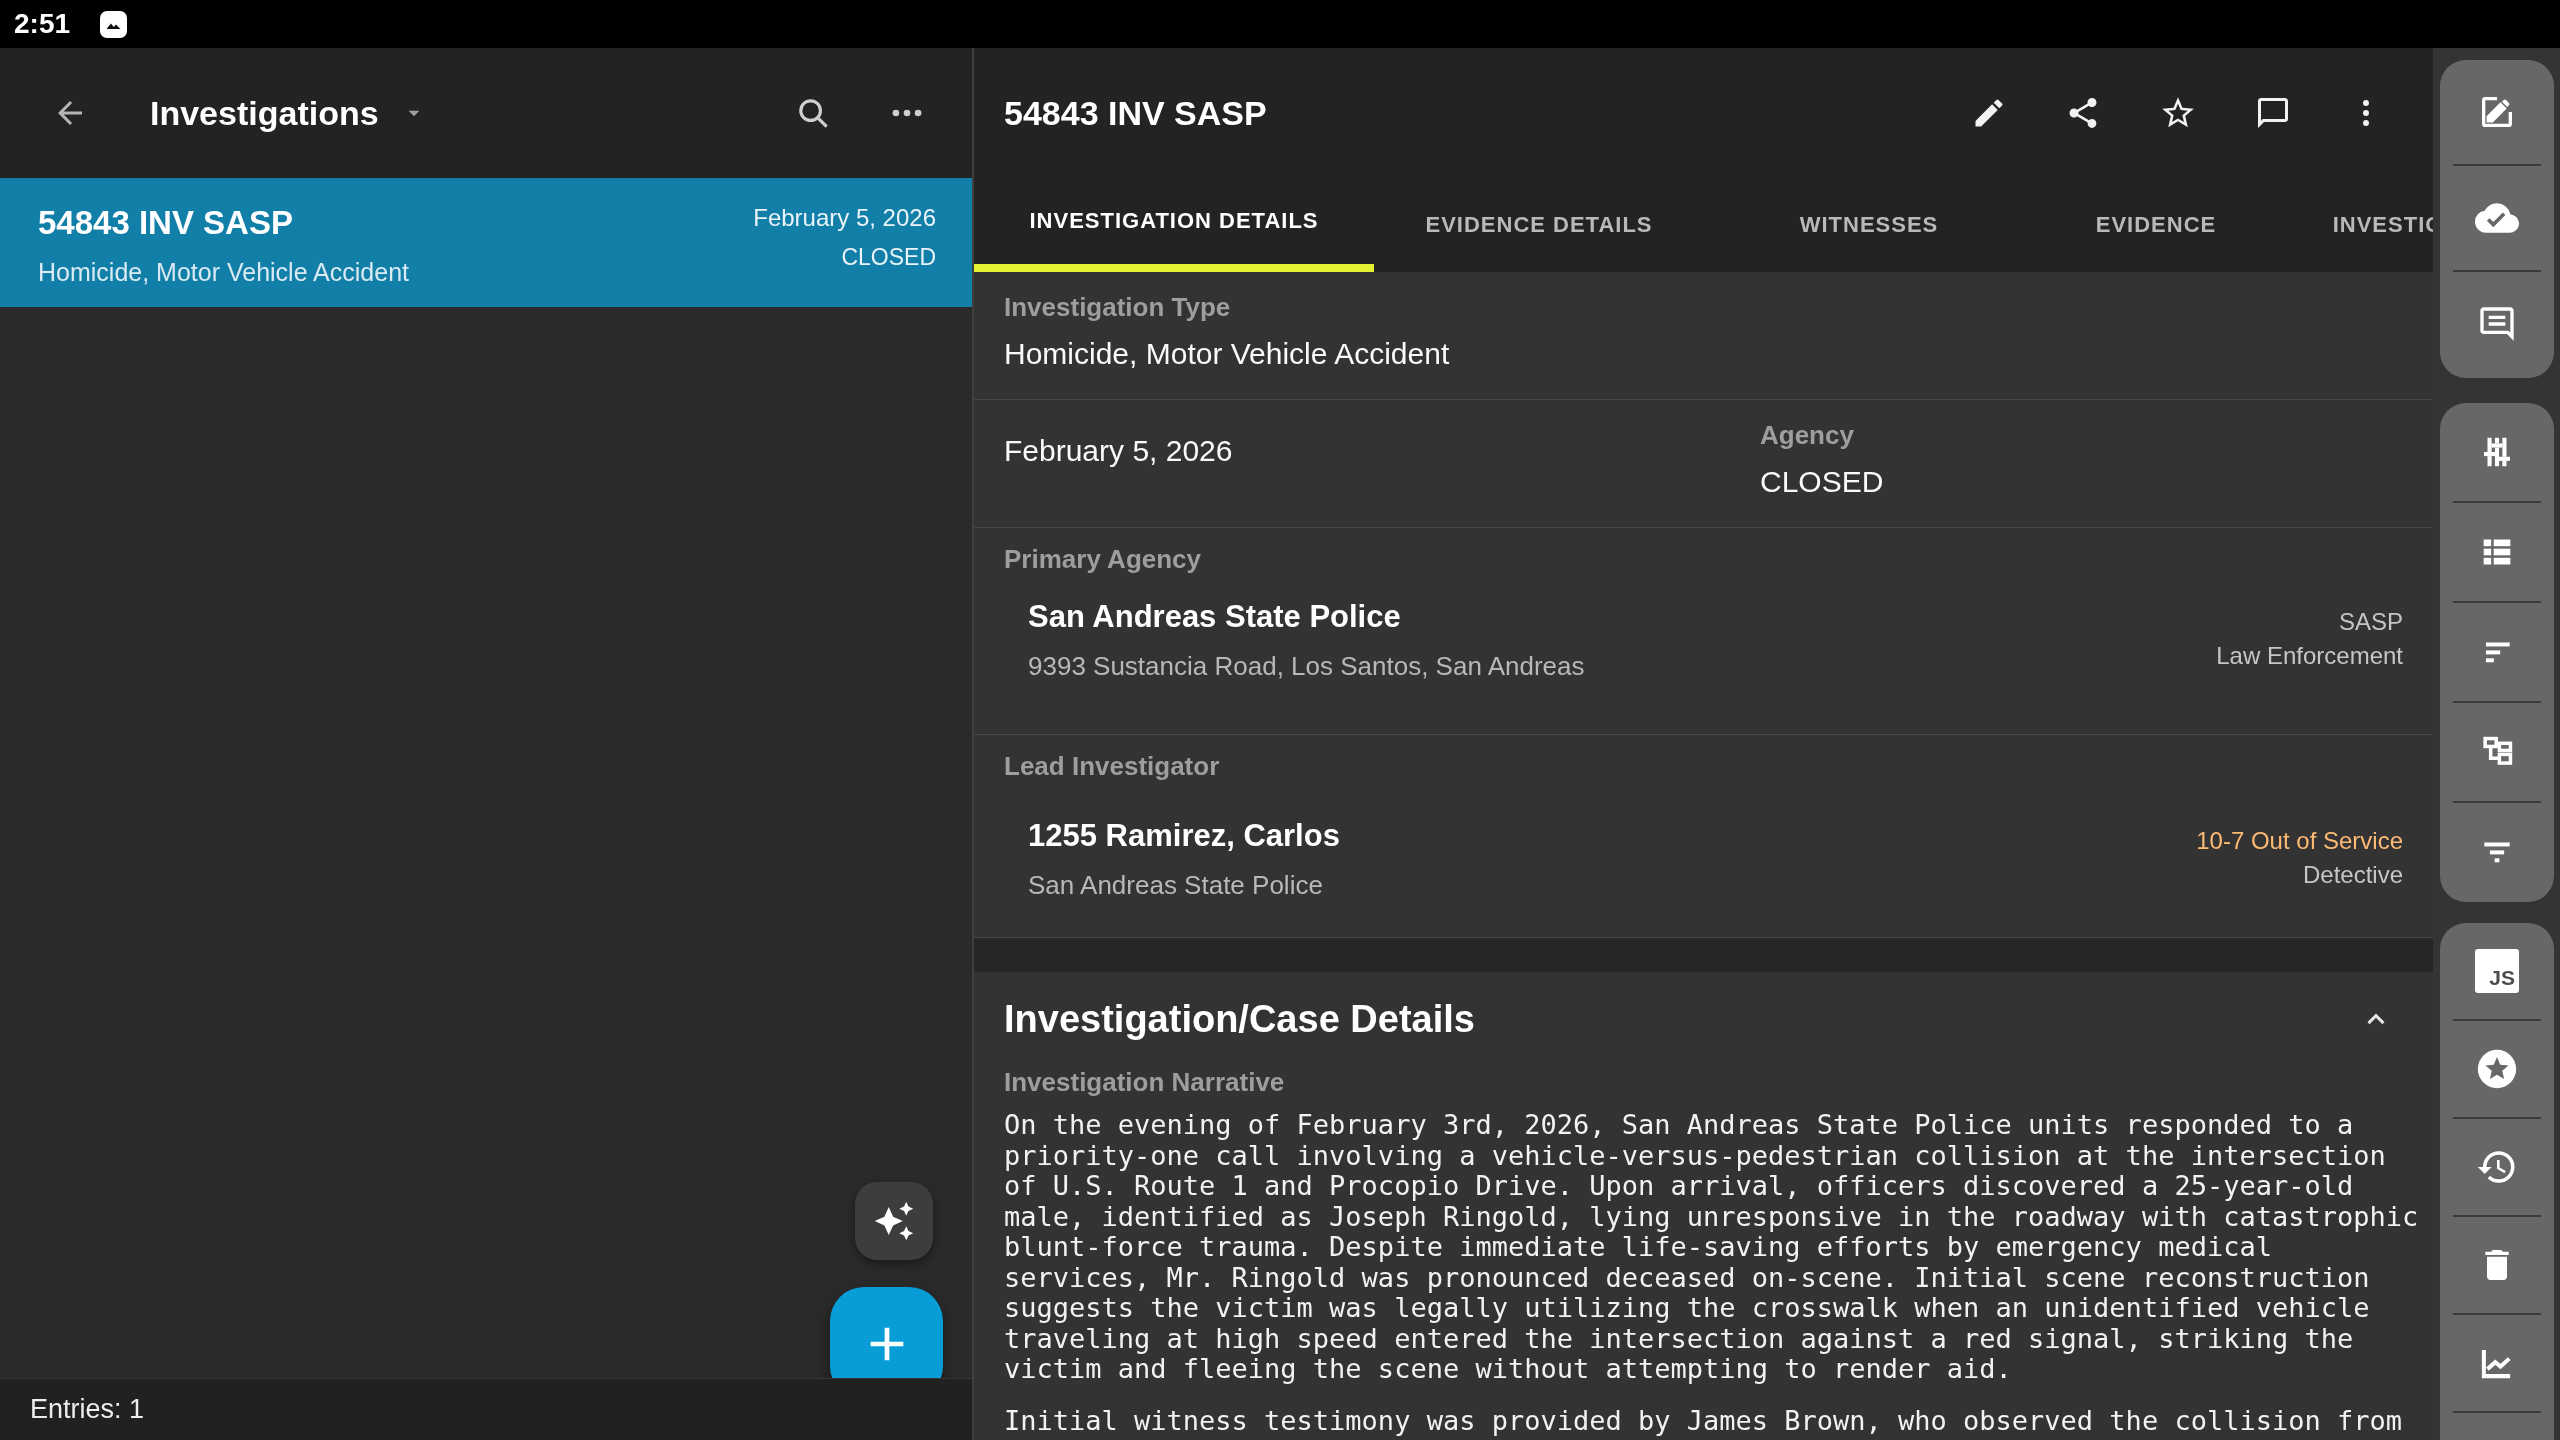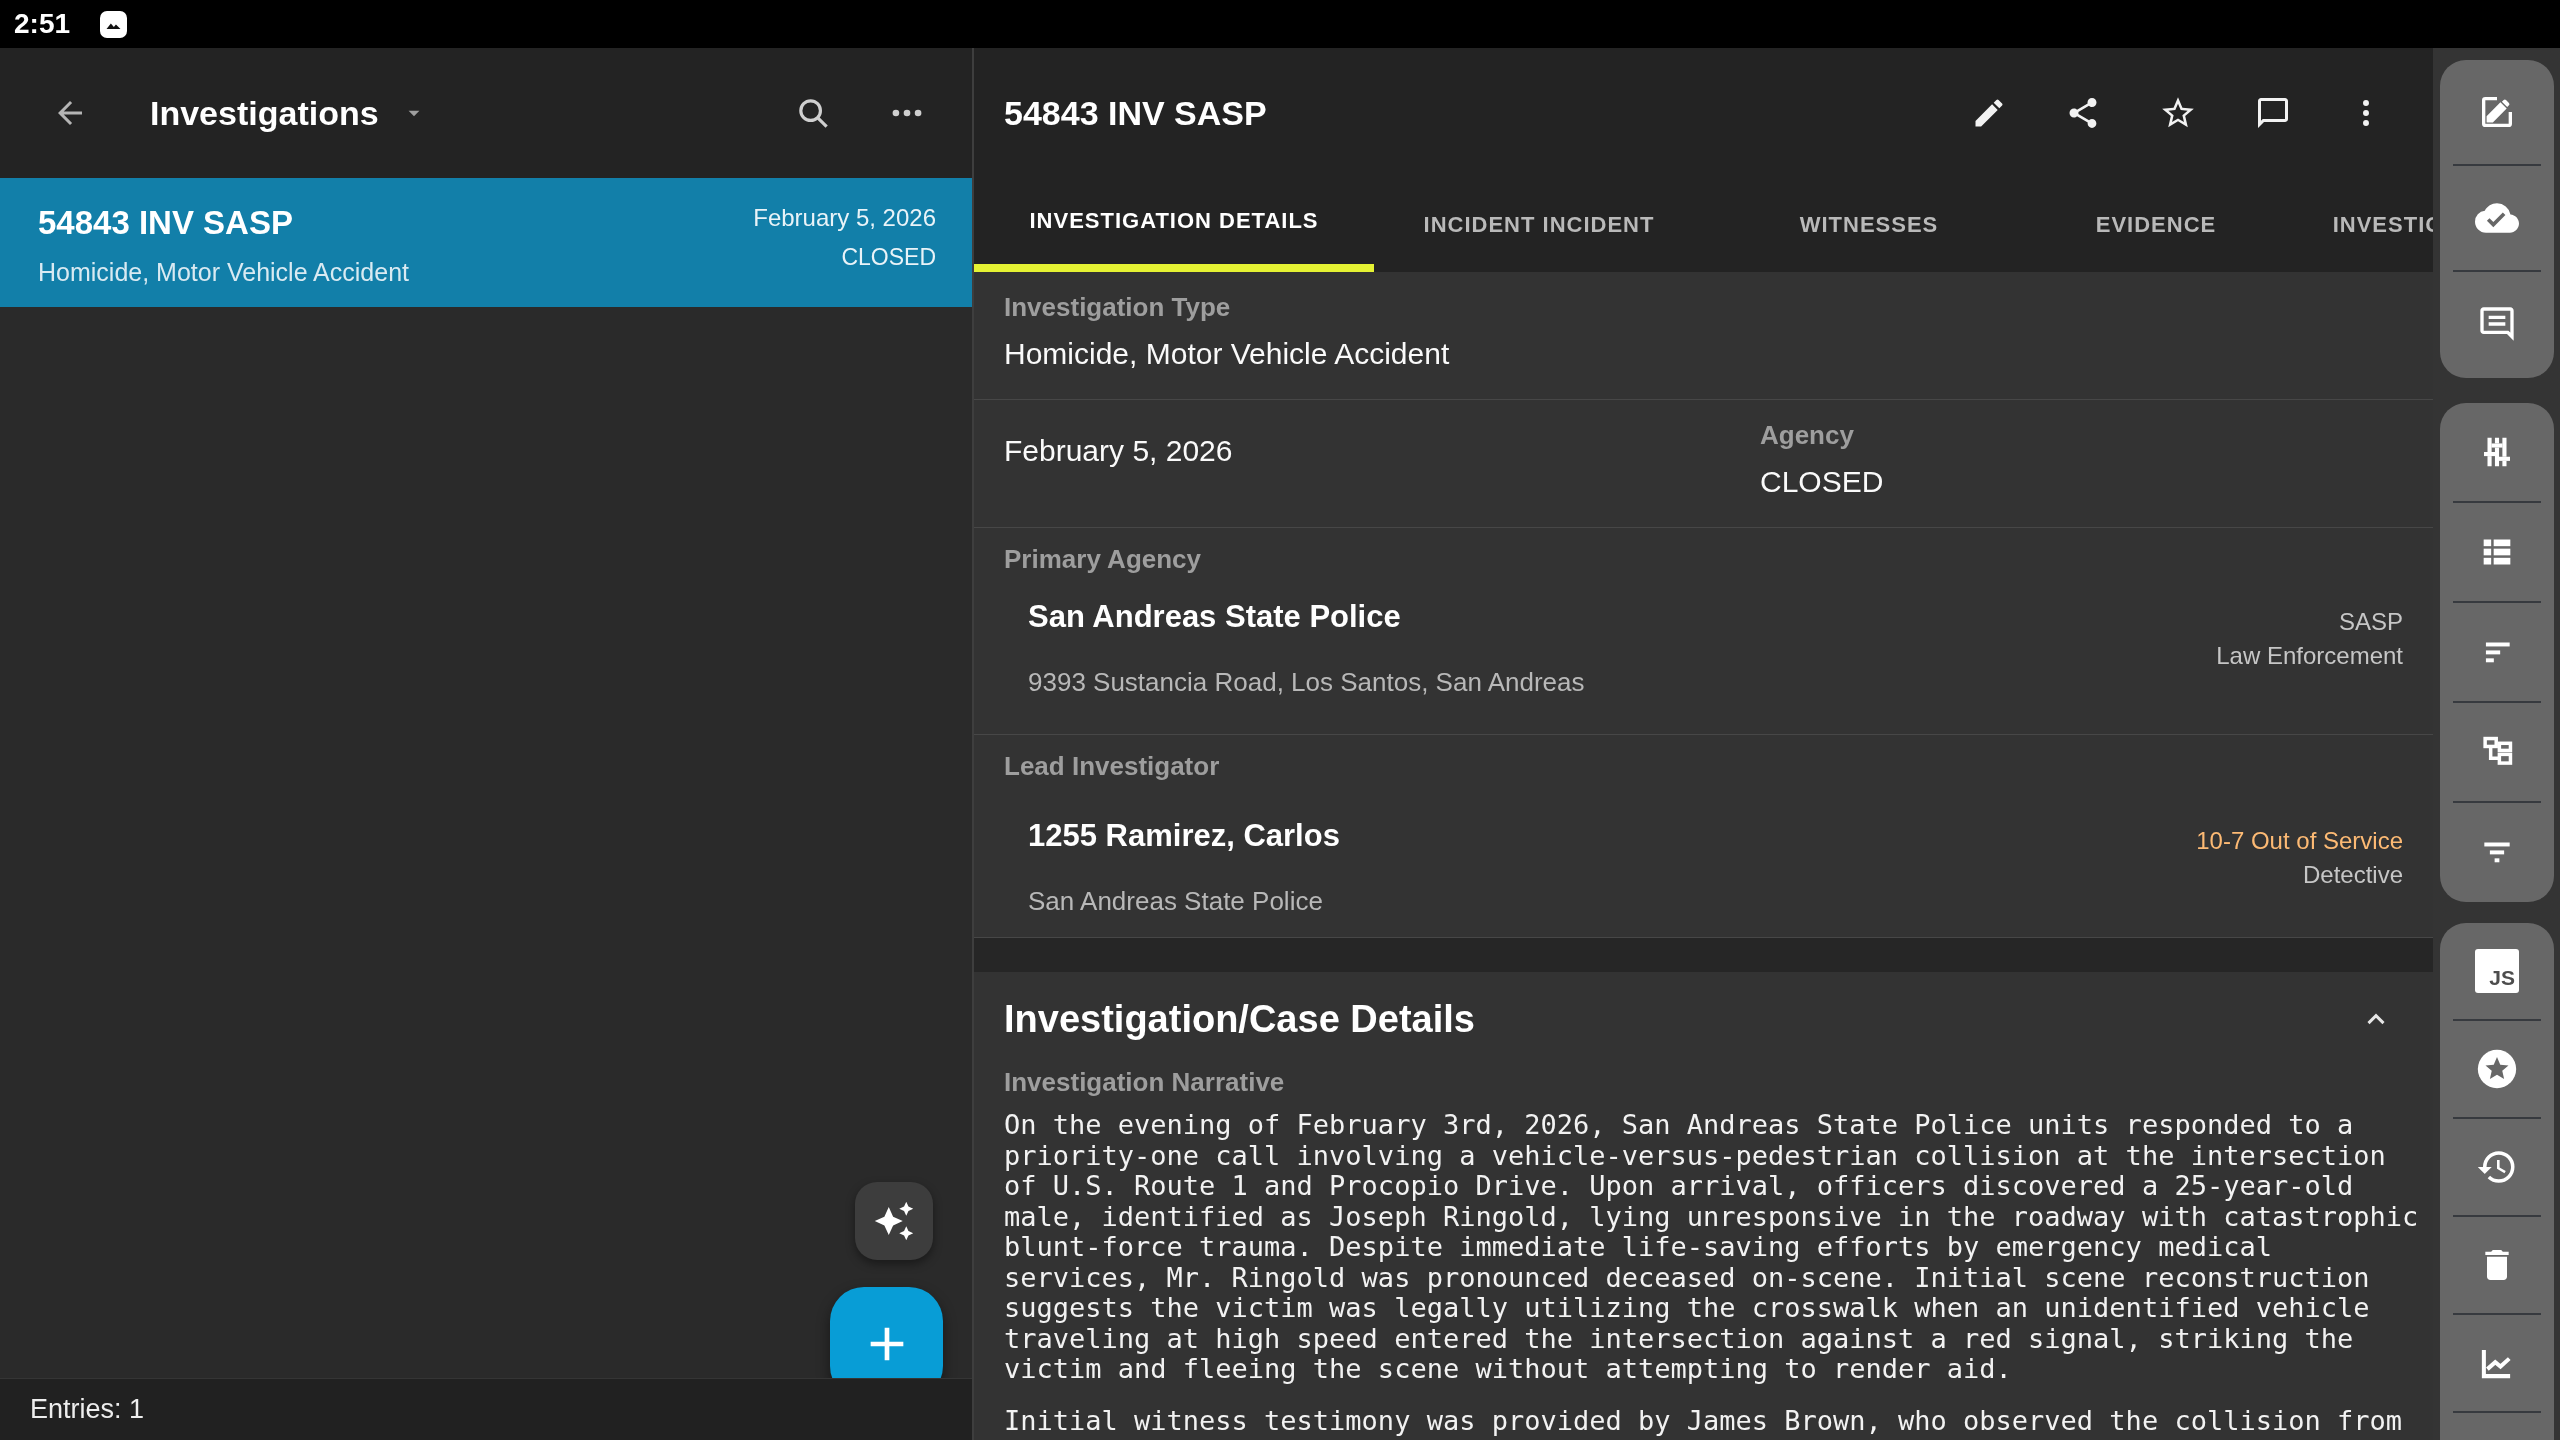--- a/index.html
+++ b/index.html
@@ -63,21 +63,21 @@
   .fvalue { color:#fafafa; font-size:30px; margin-top:14px; }
 
   #sec-type { height:128px; padding-top:20px; }
   #sec-datestatus { height:128px; padding-top:20px; display:flex; }
   #sec-datestatus .dcol1 { width:756px; }
 
   #sec-agency { height:207px; padding-top:16px; }
   .entity-row { display:flex; margin-top:24px; padding-left:24px; }
   .entity-row .e-l { flex:1; }
   .e-name { color:#fff; font-size:31px; font-weight:700; }
-  .e-sub { color:#b8b8b8; font-size:26px; margin-top:32px; }
+  .e-sub { color:#b8b8b8; font-size:26px; margin-top:16px; }
   .e-r { text-align:right; color:#c6c6c6; font-size:24px; line-height:34px; padding-top:6px; }
   .red { color:#fdba74; }
 
   #sec-lead { height:203px; padding-top:16px; }
   #gap-band { height:34px; background:#262626; flex:none; }
 
   #sec-case { flex:1; padding-top:26px; overflow:hidden; display:flex; flex-direction:column; }
   #case-head { display:flex; align-items:center; justify-content:space-between; padding-right:12px; }
   #case-head .ctitle { color:#fff; font-size:38px; font-weight:700; }
   .nlabel { margin-top:26px; }
@@ -202,21 +202,21 @@
             <circle cx="12" cy="5" r="2.1"></circle>
             <circle cx="12" cy="12" r="2.1"></circle>
             <circle cx="12" cy="19" r="2.1"></circle>
           </svg>
       </span>
     </span>
   </div>
 
   <div id="tabs">
     <div class="tab active" style="width:400px;">INVESTIGATION DETAILS</div>
-    <div class="tab" style="width:330px;">INCIDENT INCIDENT</div>
+    <div class="tab" style="width:330px;">EVIDENCE DETAILS</div>
     <div class="tab" style="width:330px;">WITNESSES</div>
     <div class="tab" style="width:244px;">EVIDENCE</div>
     <div class="tab" style="width:300px;">INVESTIGATORS</div>
   </div>
 
   <div id="sec-type" class="section divided">
     <div class="flabel">Investigation Type</div>
     <div class="fvalue">Homicide, Motor Vehicle Accident</div>
   </div>
 

